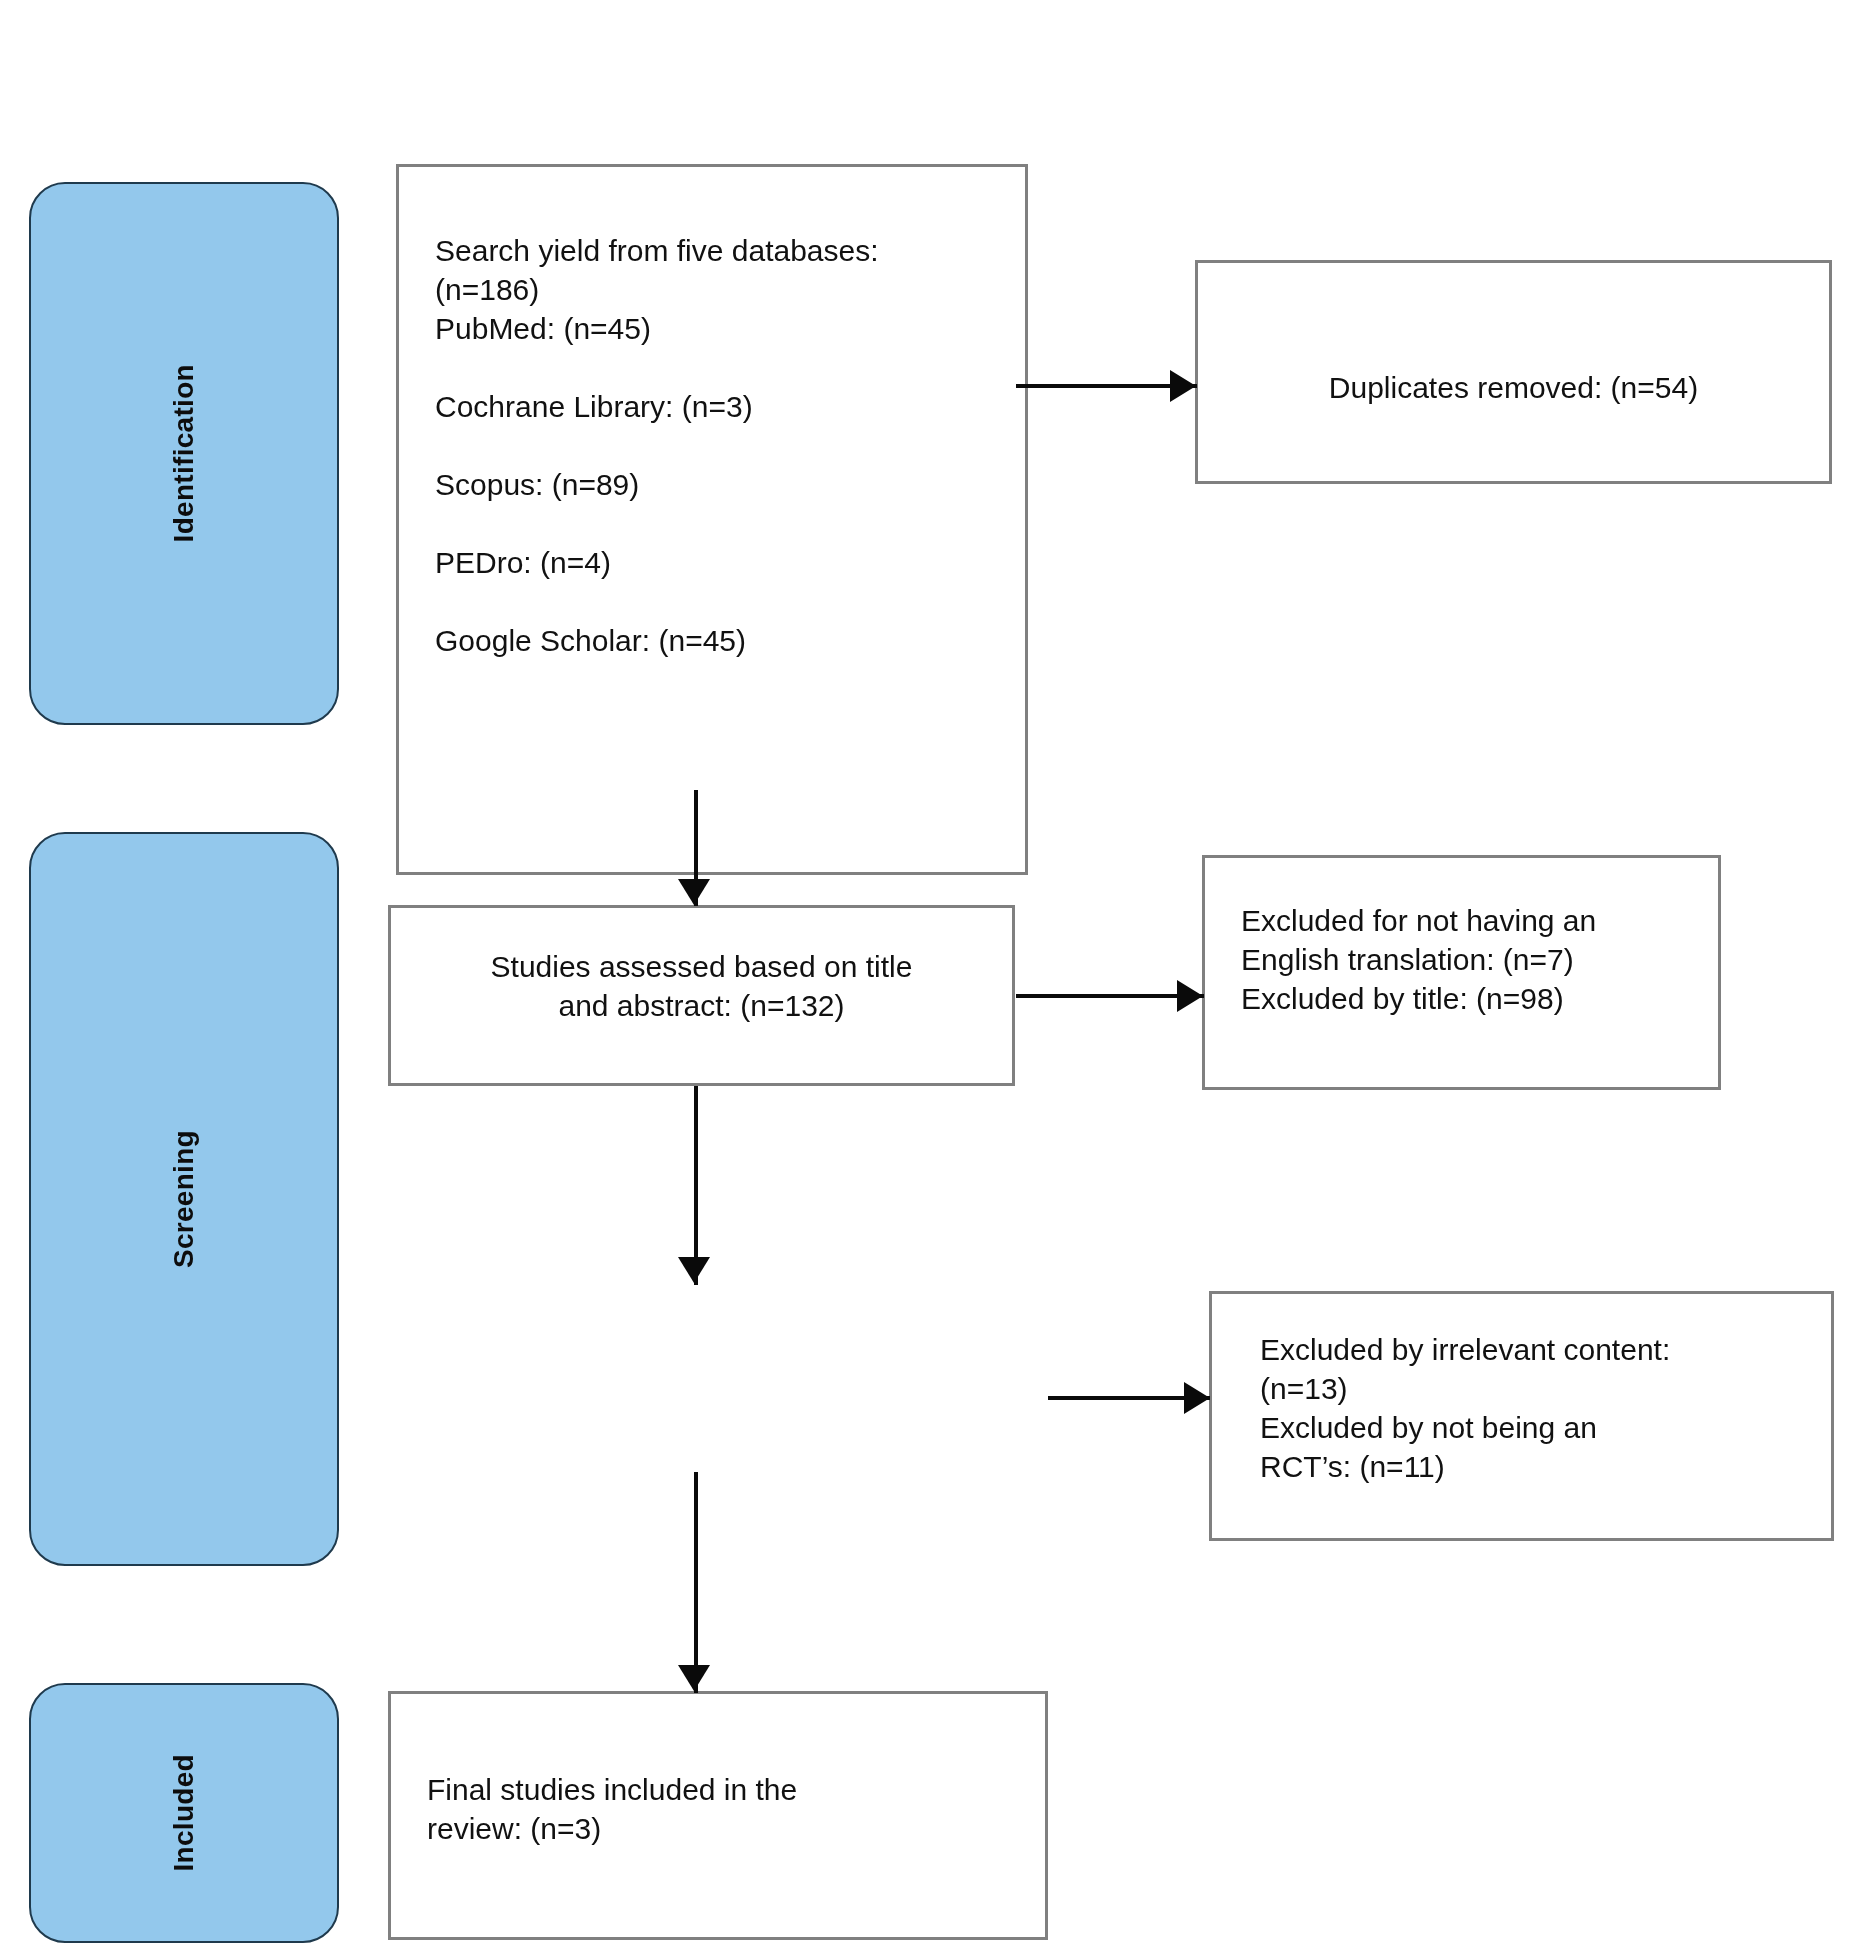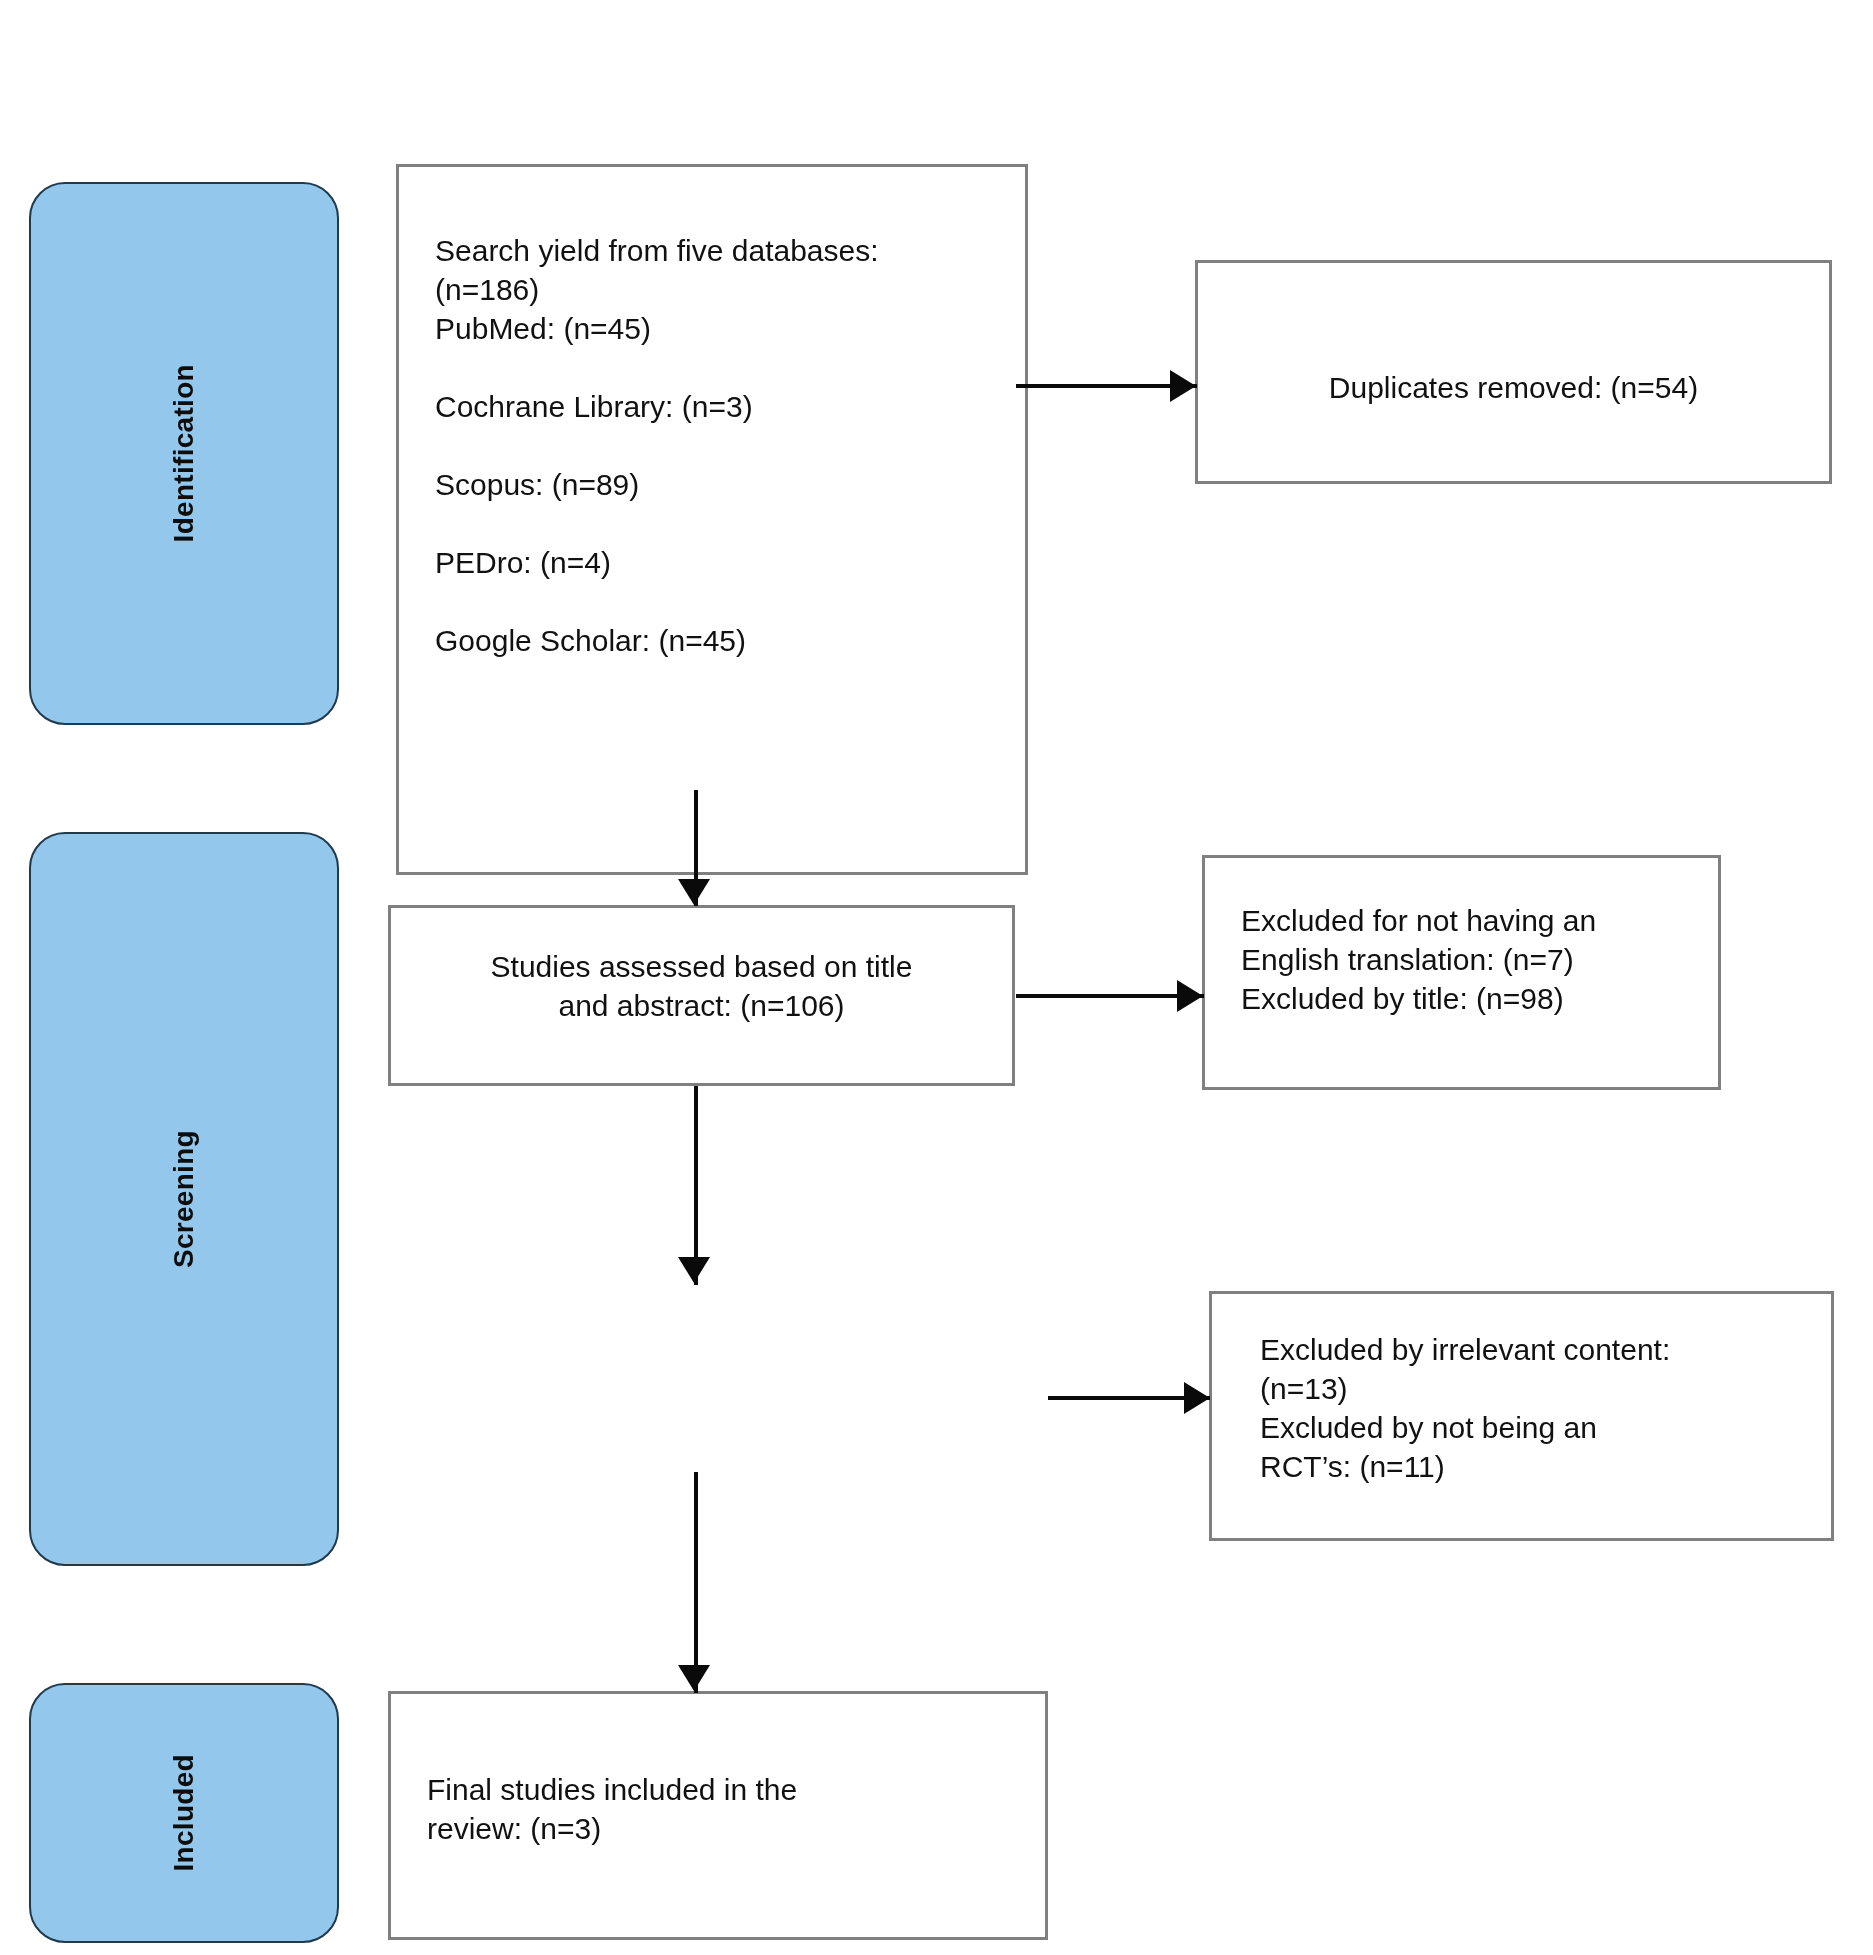--- a/index.html
+++ b/index.html
@@ -188,21 +188,21 @@
 
 Google Scholar: (n=45)</div>
   </div>
 
   <div class="proc-box" id="box-duplicates">
     <div class="proc-text center">Duplicates removed: (n=54)</div>
   </div>
 
   <div class="proc-box" id="box-assessed">
     <div class="proc-text center">Studies assessed based on title
-and abstract: (n=106)</div>
+and abstract: (n=132)</div>
   </div>
 
   <div class="proc-box" id="box-excl-title">
     <div class="proc-text left">Excluded for not having an
 English translation: (n=7)
 Excluded by title: (n=98)</div>
   </div>
 
 
   <div class="proc-box" id="box-excl-rct">

